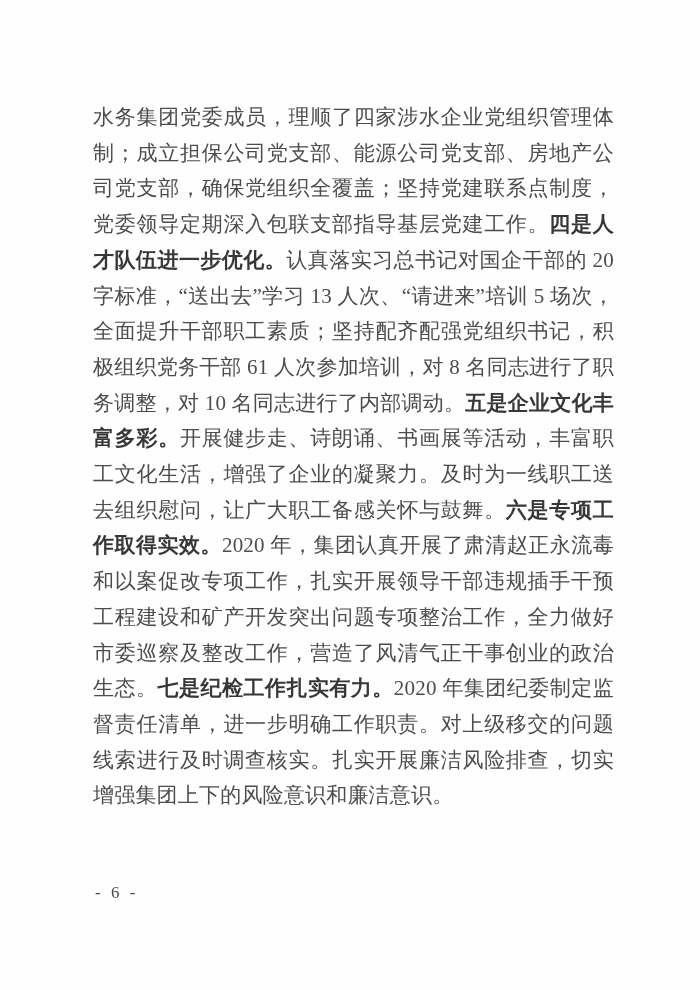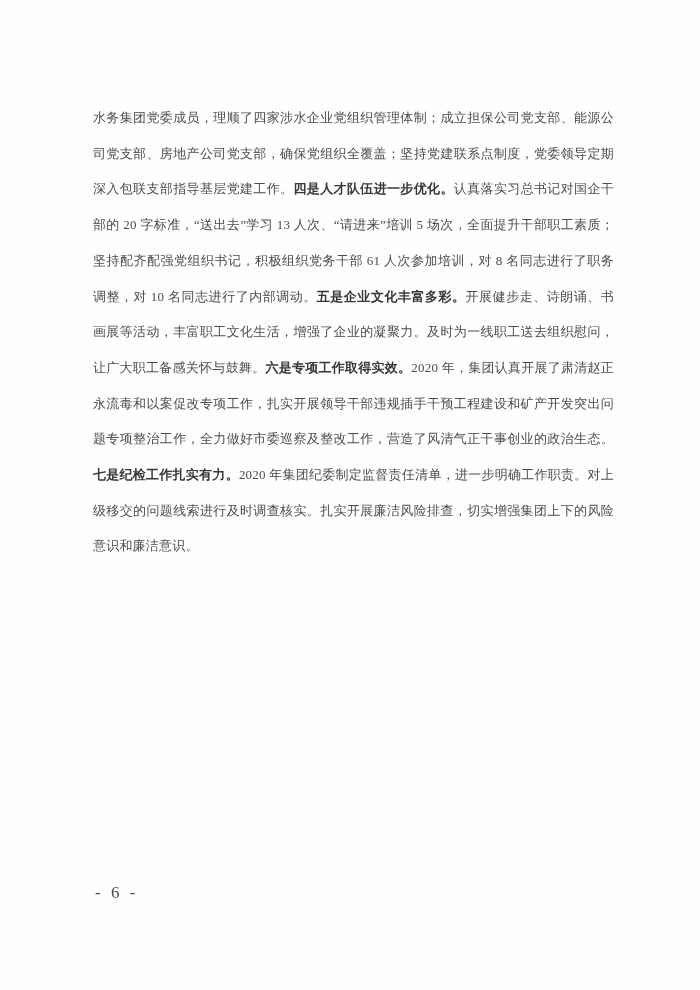--- a/index.html
+++ b/index.html
@@ -14,21 +14,21 @@
     height:990px;
     background:var(--page-bg);
     font-family:"Liberation Serif","DejaVu Serif",serif;
     overflow:hidden;
   }
   .content{
     position:absolute;
     left:93px;
     top:100px;
     width:521px;
-    font-size:13px;
+    font-size:21px;
     line-height:35.7px;
     color:var(--text-color);
     text-align:justify;
     text-justify:inter-character;
     letter-spacing:0.2px;
   }
   .para{margin:0;padding:0;}
   .para.indent{text-indent:2em;}
   .seg{font-weight:normal;}
   .seg.bold{font-weight:bold;color:var(--bold-color);}

